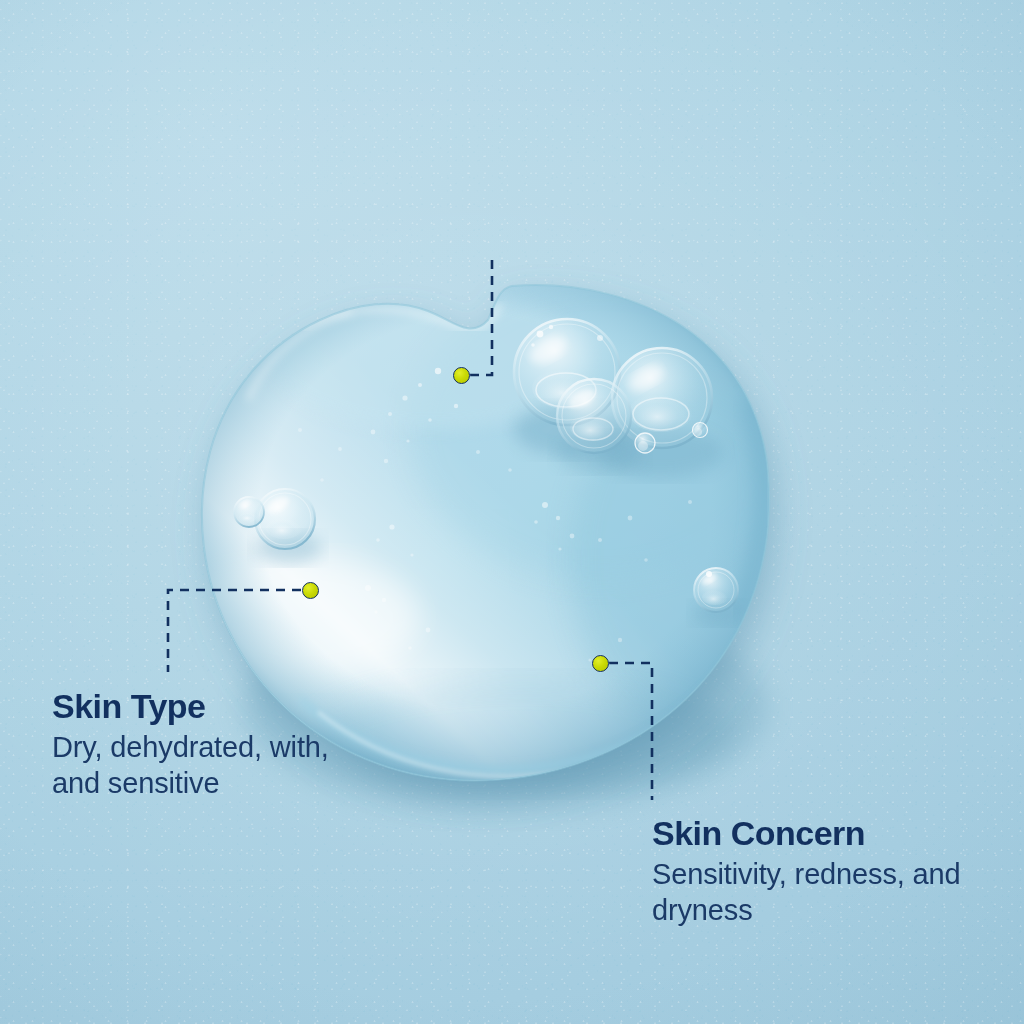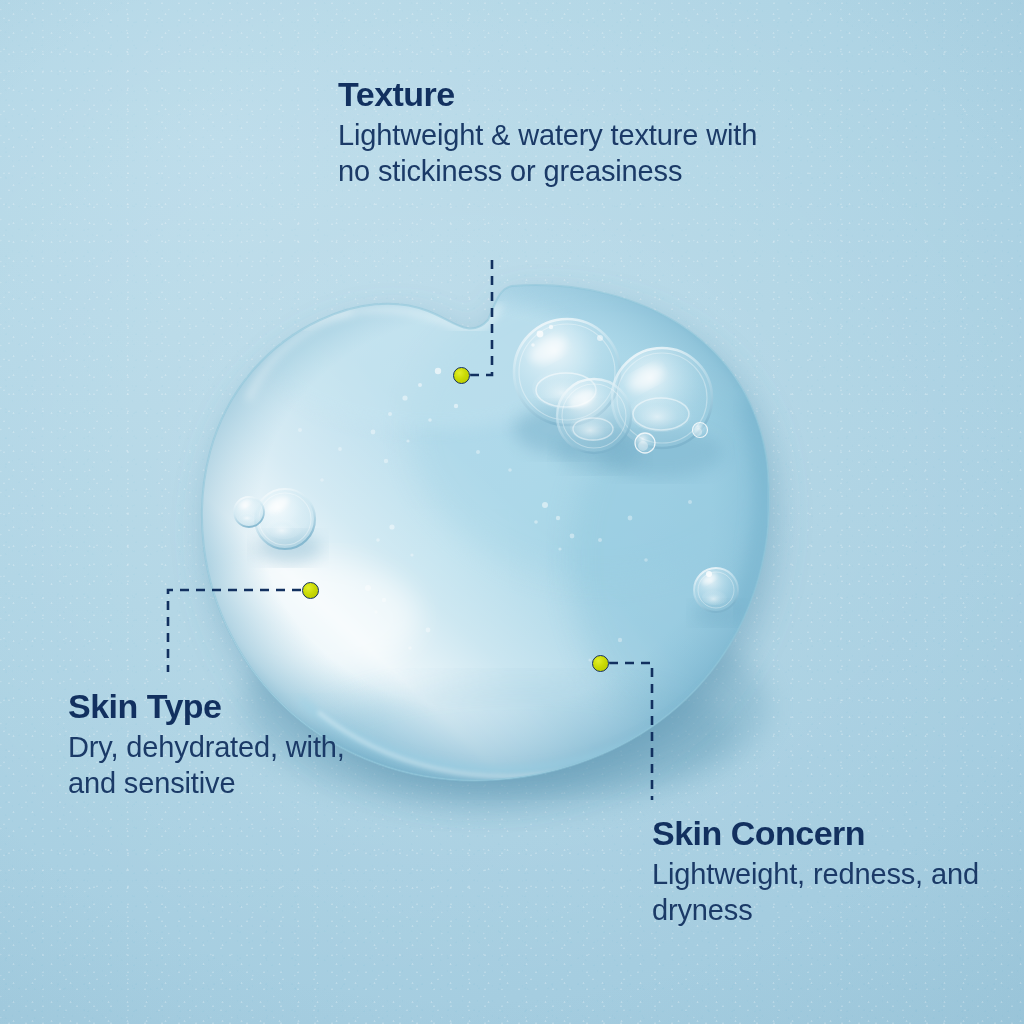--- a/index.html
+++ b/index.html
@@ -50,21 +50,21 @@
   .block h2{
     margin:0 0 4px 0;
     font-size:34px;line-height:1.08;font-weight:bold;
     letter-spacing:-.015em;color:#12305f;
   }
   .block p{
     margin:0;font-size:29px;line-height:1.25;font-weight:400;
     letter-spacing:-.005em;color:#1b3a67;
   }
   #block-texture{left:338px;top:76px;width:450px;}
-  #block-skintype{left:68px;top:688px;width:330px;}
+  #block-skintype{left:52px;top:688px;width:330px;}
   #block-skinconcern{left:652px;top:815px;width:360px;}
 </style>
 </head>
 <body>
 
 <div id="stage">
 
   <div class="bg-base"></div>
   <div class="bg-grain"></div>
   <div class="bg-vignette"></div>
@@ -299,28 +299,24 @@
       <path d="M 470 375 L 492 375 L 492 258"></path>
       <path d="M 301 590 L 168 590 L 168 672"></path>
       <path d="M 609 663 L 652 663 L 652 800"></path>
     </g>
   </svg>
 
   <div class="dot" style="left:452.5px;top:366.5px;"></div>
   <div class="dot" style="left:301.5px;top:581.5px;"></div>
   <div class="dot" style="left:591.5px;top:654.5px;"></div>
 
-  <div class="block" id="block-texture">
-    <h2>Texture</h2>
-    <p>Lightweight &amp; watery texture with no stickiness or greasiness</p>
-  </div>
 
   <div class="block" id="block-skintype">
     <h2>Skin Type</h2>
     <p>Dry, dehydrated, with, and sensitive</p>
   </div>
 
   <div class="block" id="block-skinconcern">
     <h2>Skin Concern</h2>
-    <p>Lightweight, redness, and dryness</p>
+    <p>Sensitivity, redness, and dryness</p>
   </div>
 
 </div>
 
 </body></html>

